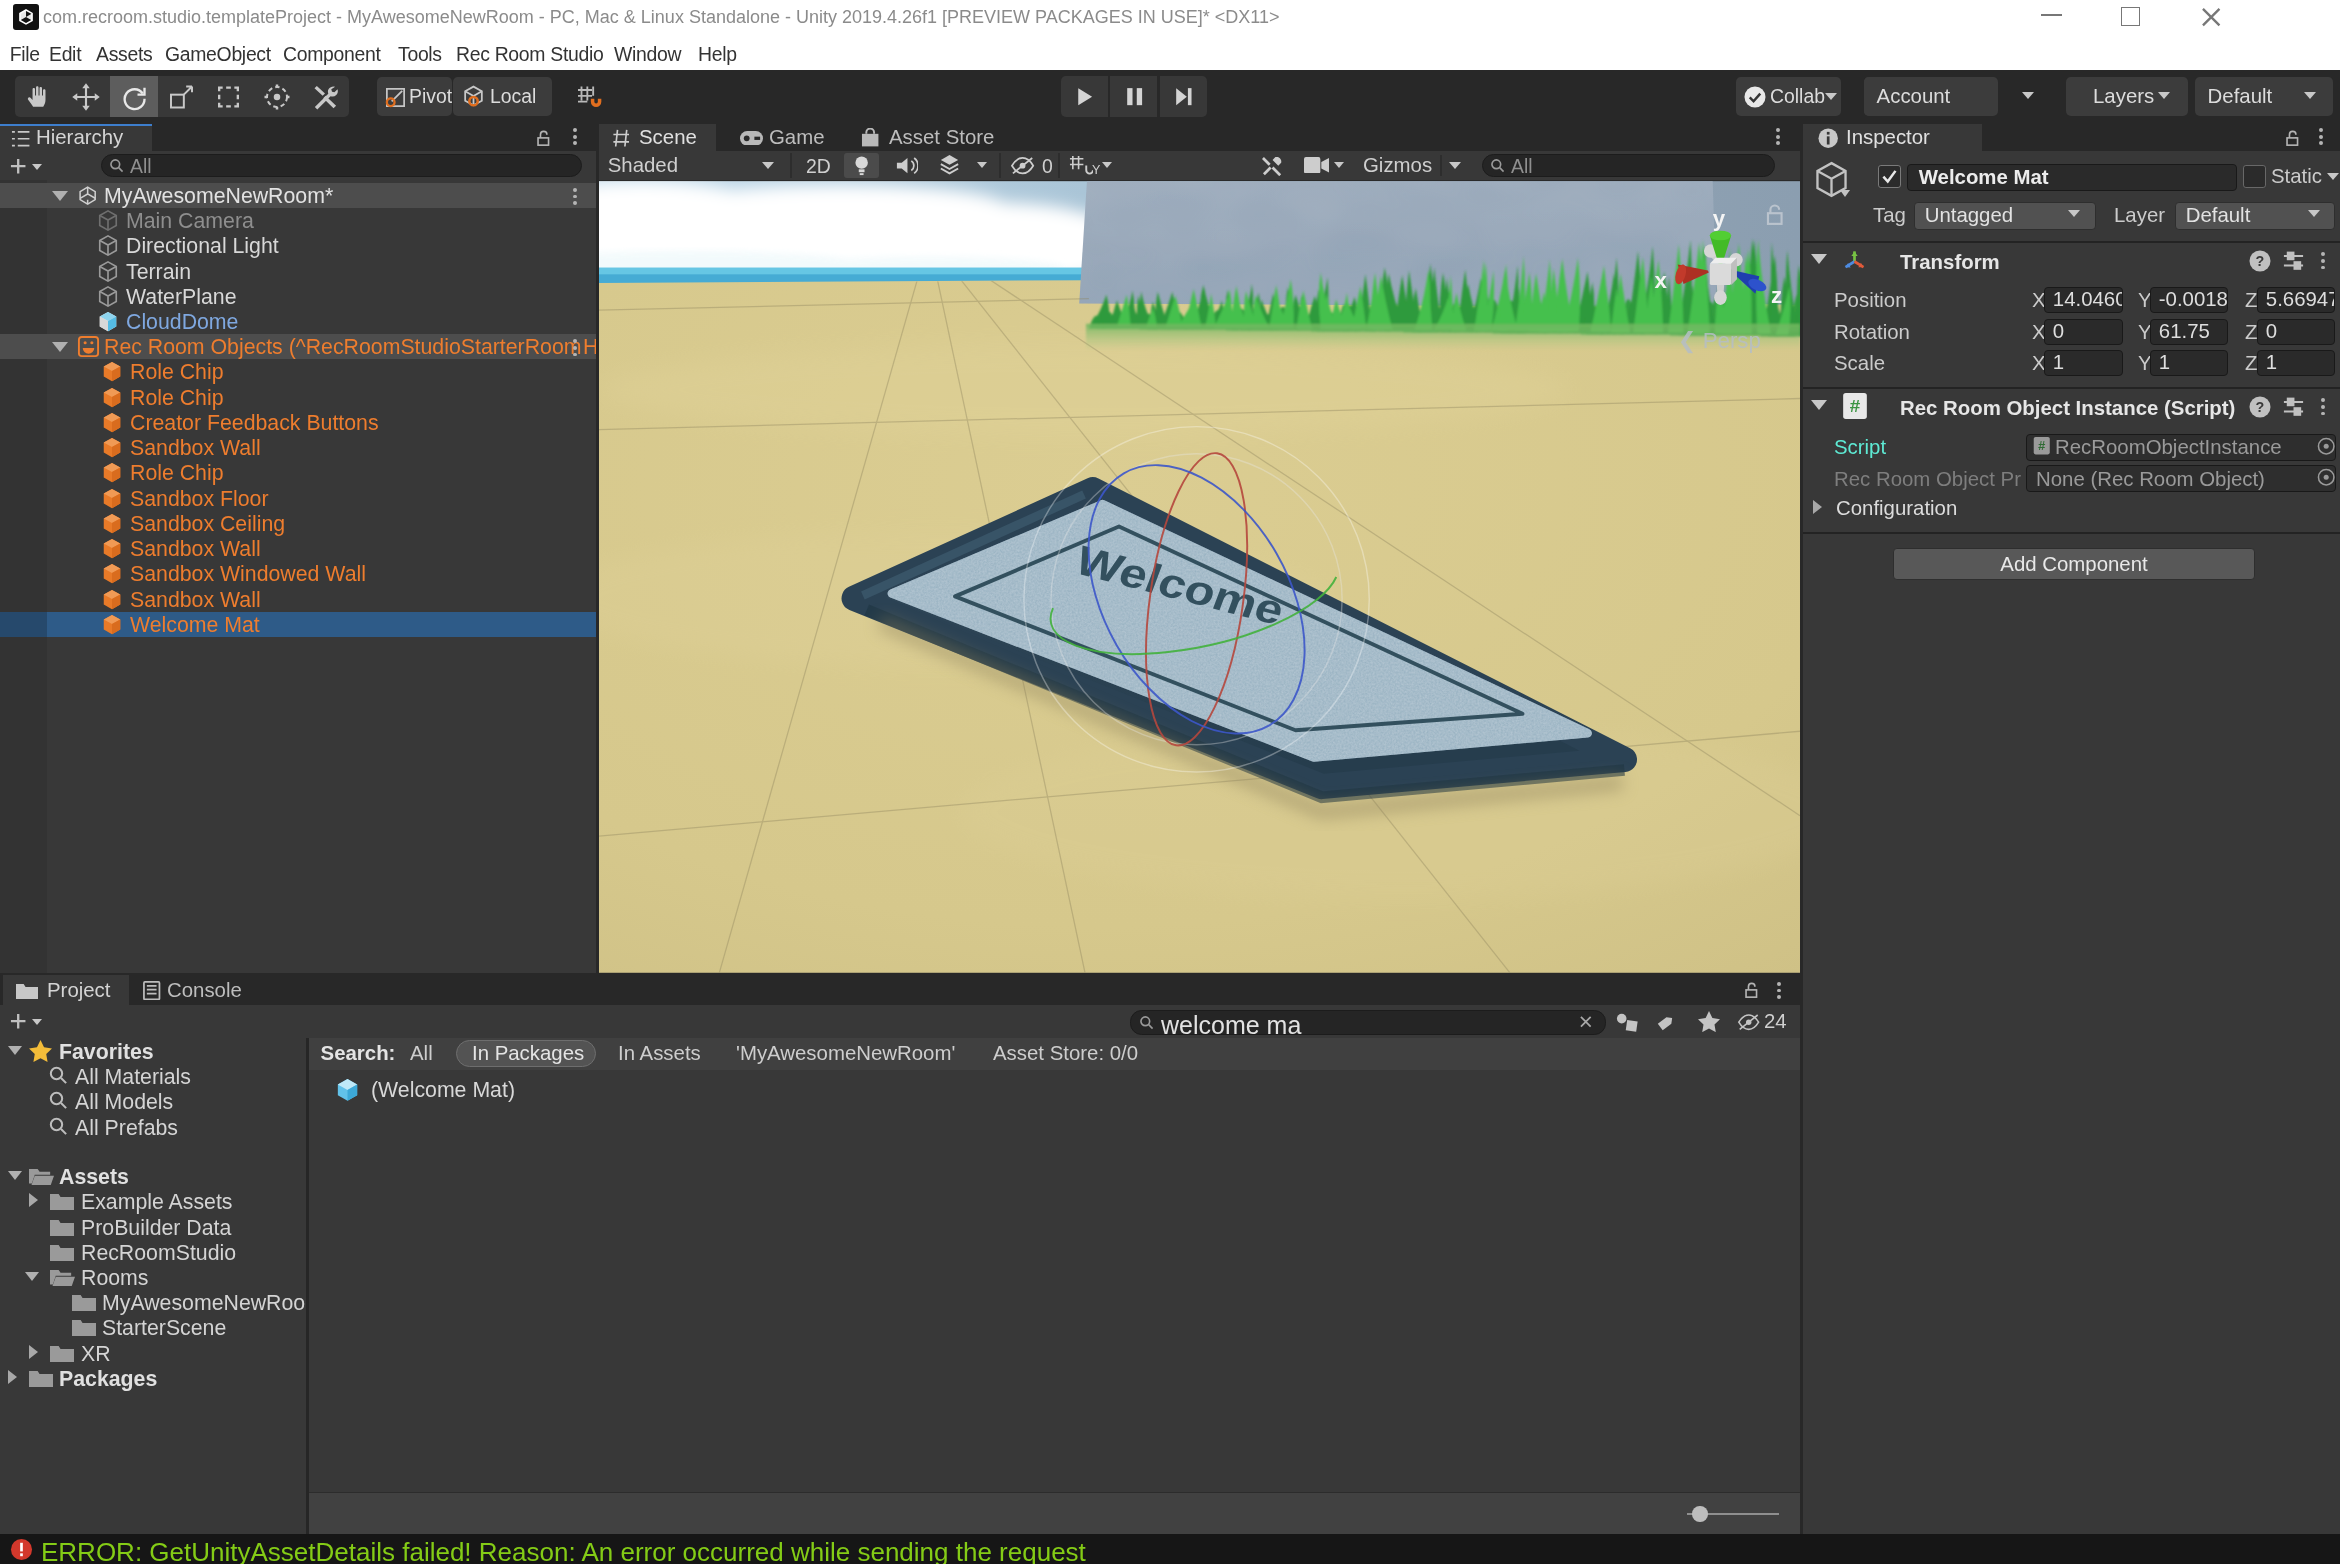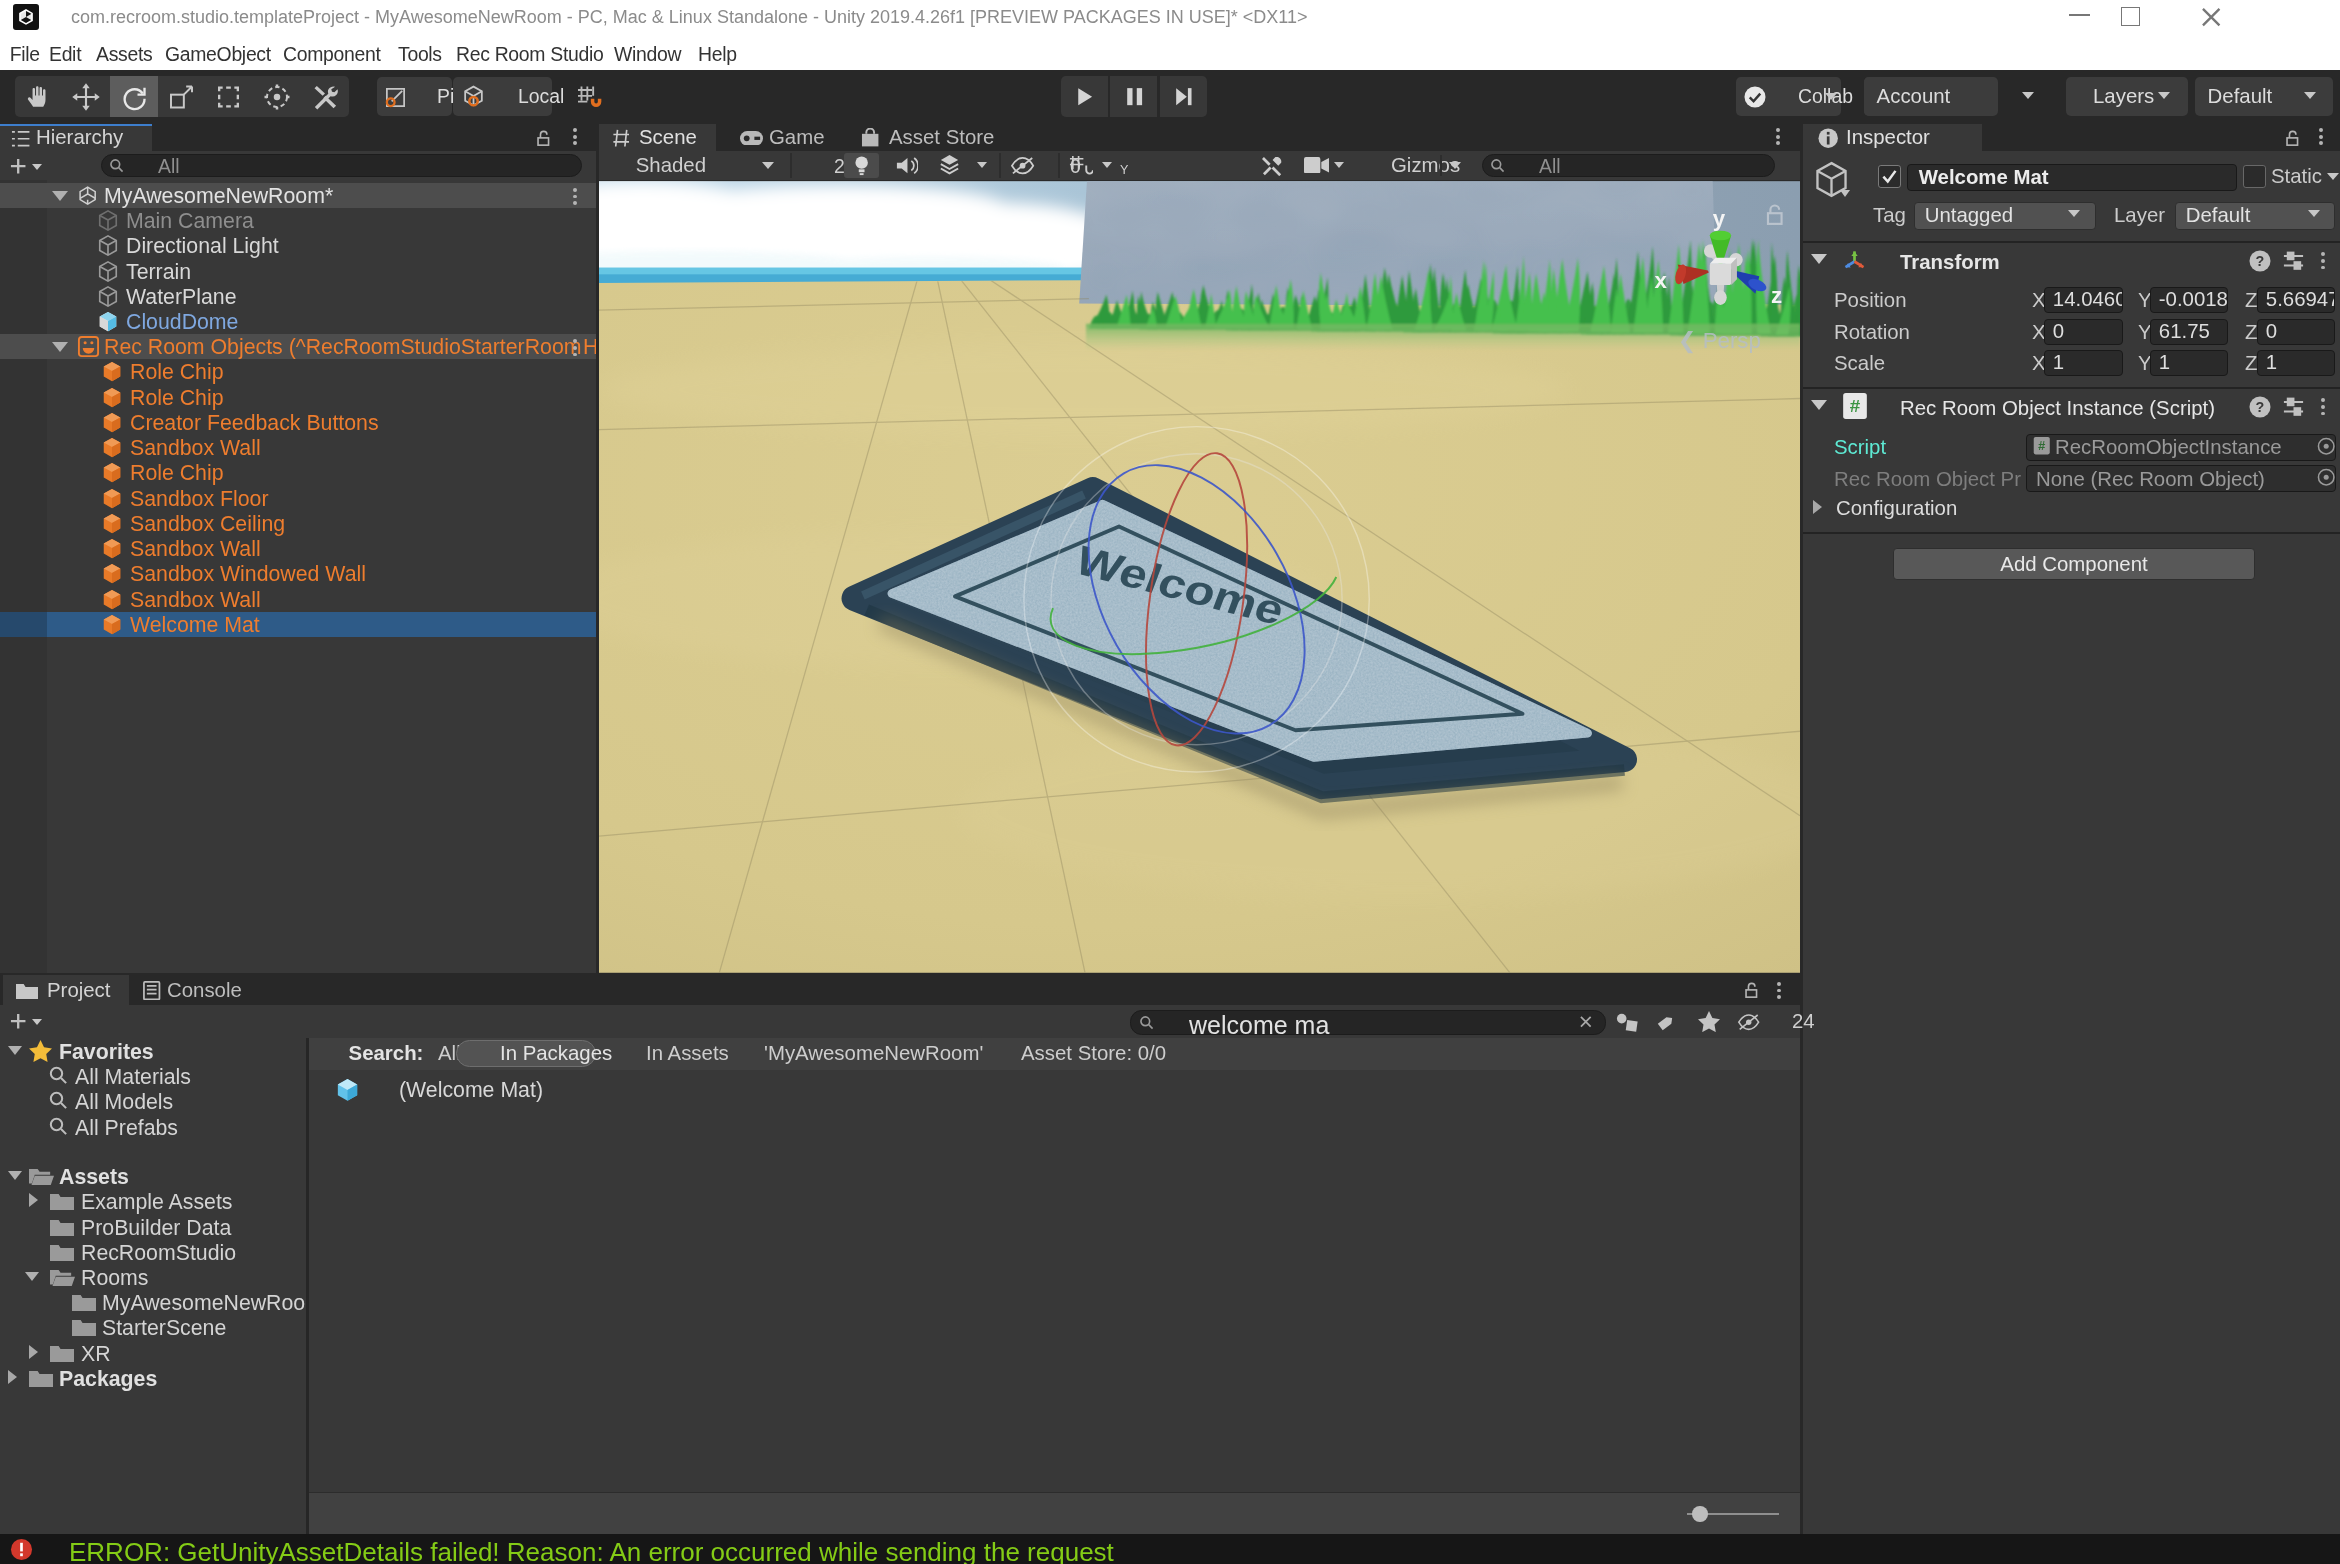--- a/index.html
+++ b/index.html
@@ -1,19 +1,19 @@
 <!DOCTYPE html>
 <html><head><meta charset="utf-8">
 <style>
 html,body{margin:0;padding:0;background:#282828;}
 body{width:2341px;height:1564px;position:relative;overflow:hidden;
  font-family:"Liberation Sans",sans-serif;-webkit-font-smoothing:antialiased;}
 .abs{position:absolute;}
 .r{position:absolute;box-sizing:border-box;}
-.txt{position:absolute;white-space:nowrap;margin-left:28px;}
+.txt{position:absolute;white-space:nowrap;}
 
 #titlebar{left:0;top:0;width:2341px;height:35px;background:#fff;}
 #titlebar .t{left:43px;top:6.8px;font-size:18px;color:#8b8b8b;}
 #menubar{left:0;top:35px;width:2341px;height:35px;background:#fff;}
 #menubar span{position:absolute;top:7.8px;font-size:19.4px;color:#333;letter-spacing:-0.3px;}
 #toolbar{left:0;top:70px;width:2341px;height:54px;background:#282828;}
 .tbtn{position:absolute;top:5.8px;height:41px;background:#383838;}
 .ddbtn{position:absolute;top:6.8px;height:39px;background:#3c3c3c;border-radius:4.9px;
  color:#dcdcdc;font-size:20.4px;line-height:39px;text-align:left;}
 .ddarrow{display:inline-block;width:0;height:0;border-left:6.8px solid transparent;
@@ -875,21 +875,21 @@
 <div class="ilabel" style="left:335px;top:228px">Y</div>
 <div class="ifield" style="left:347px;top:226px;width:76px;height:24px"><span style="margin-left:7.8px;line-height:23px">1</span></div>
 <div class="ilabel" style="left:442px;top:228px">Z</div>
 <div class="ifield" style="left:454px;top:226px;width:76px;height:24px"><span style="margin-left:7.8px;line-height:23px">1</span></div>
 <div class="sep" style="top:263px;left:0"></div>
 <div class="tri trid abs" style="left:7.8px;top:276px;border-top-color:#c8c8c8"></div>
 <svg class="abs" style="left:39px;top:268px" width="26" height="28" viewBox="0 0 24 26">
         <rect x="1" y="1" width="22" height="24" rx="2.5" fill="#e8e8e8"></rect>
         <text x="12" y="19" font-size="17" font-weight="bold" text-anchor="middle" fill="#3a9442" font-family="Liberation Mono">#</text>
       </svg>
-<div class="ilabel" style="left:97px;top:273px;font-weight:normal;color:#e6e6e6">Rec Room Object Instance (Script)</div>
+<div class="ilabel" style="left:97px;top:273px;font-weight:bold;color:#e6e6e6">Rec Room Object Instance (Script)</div>
 <svg class="abs" style="left:446px;top:272px" width="22" height="22" viewBox="0 0 23 23">
         <circle cx="11.5" cy="11.5" r="11" fill="#c0c0c0"></circle>
         <text x="11.5" y="16.5" font-size="15" font-weight="bold" text-anchor="middle" fill="#383838" font-family="Liberation Sans">?</text>
       </svg>
 <svg class="abs" style="left:479px;top:273px" width="23" height="20.4" viewBox="0 0 24 21" stroke="#c0c0c0" stroke-width="2">
         <path d="M2 5h20M2 15h20"></path>
         <rect x="6" y="1.5" width="6" height="7" fill="#c0c0c0"></rect>
         <rect x="13" y="11.5" width="6" height="7" fill="#c0c0c0"></rect>
       </svg>
 <div class="dots3" style="left:518px;top:274px">

